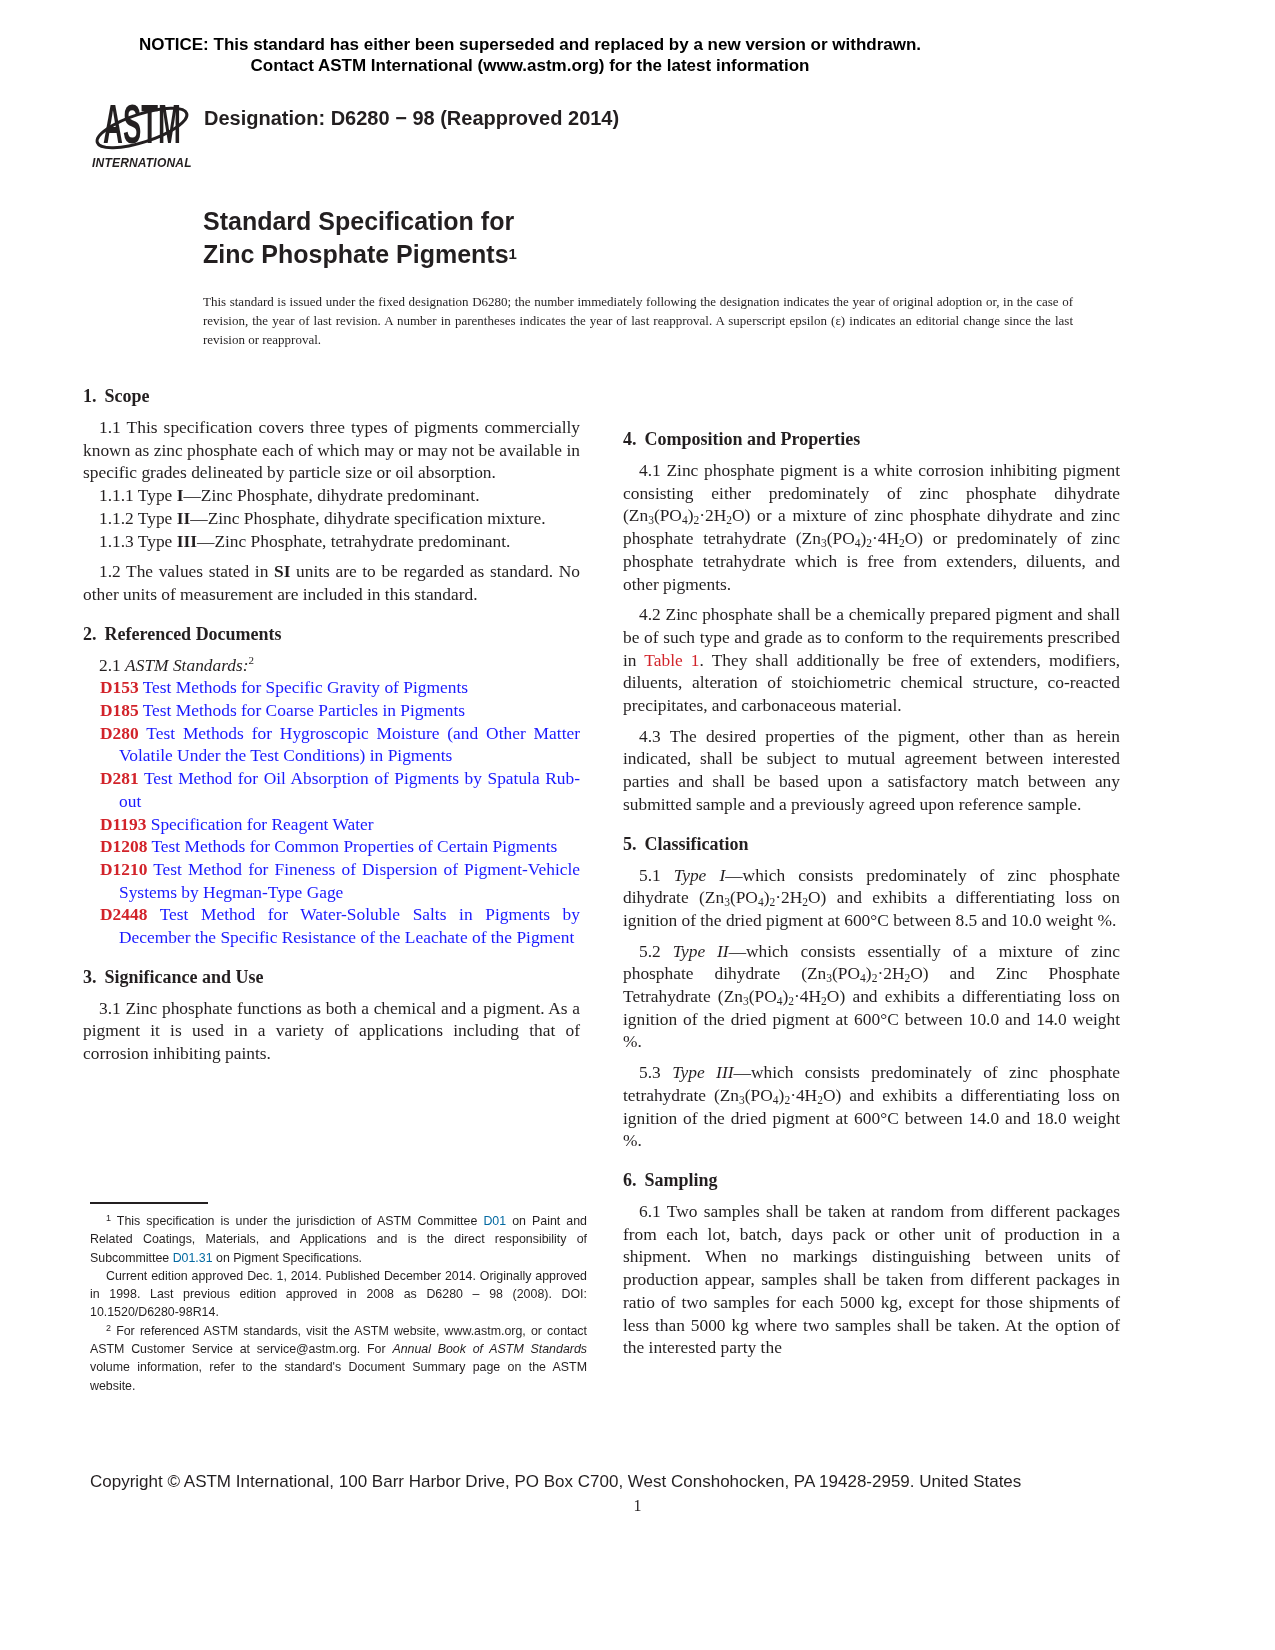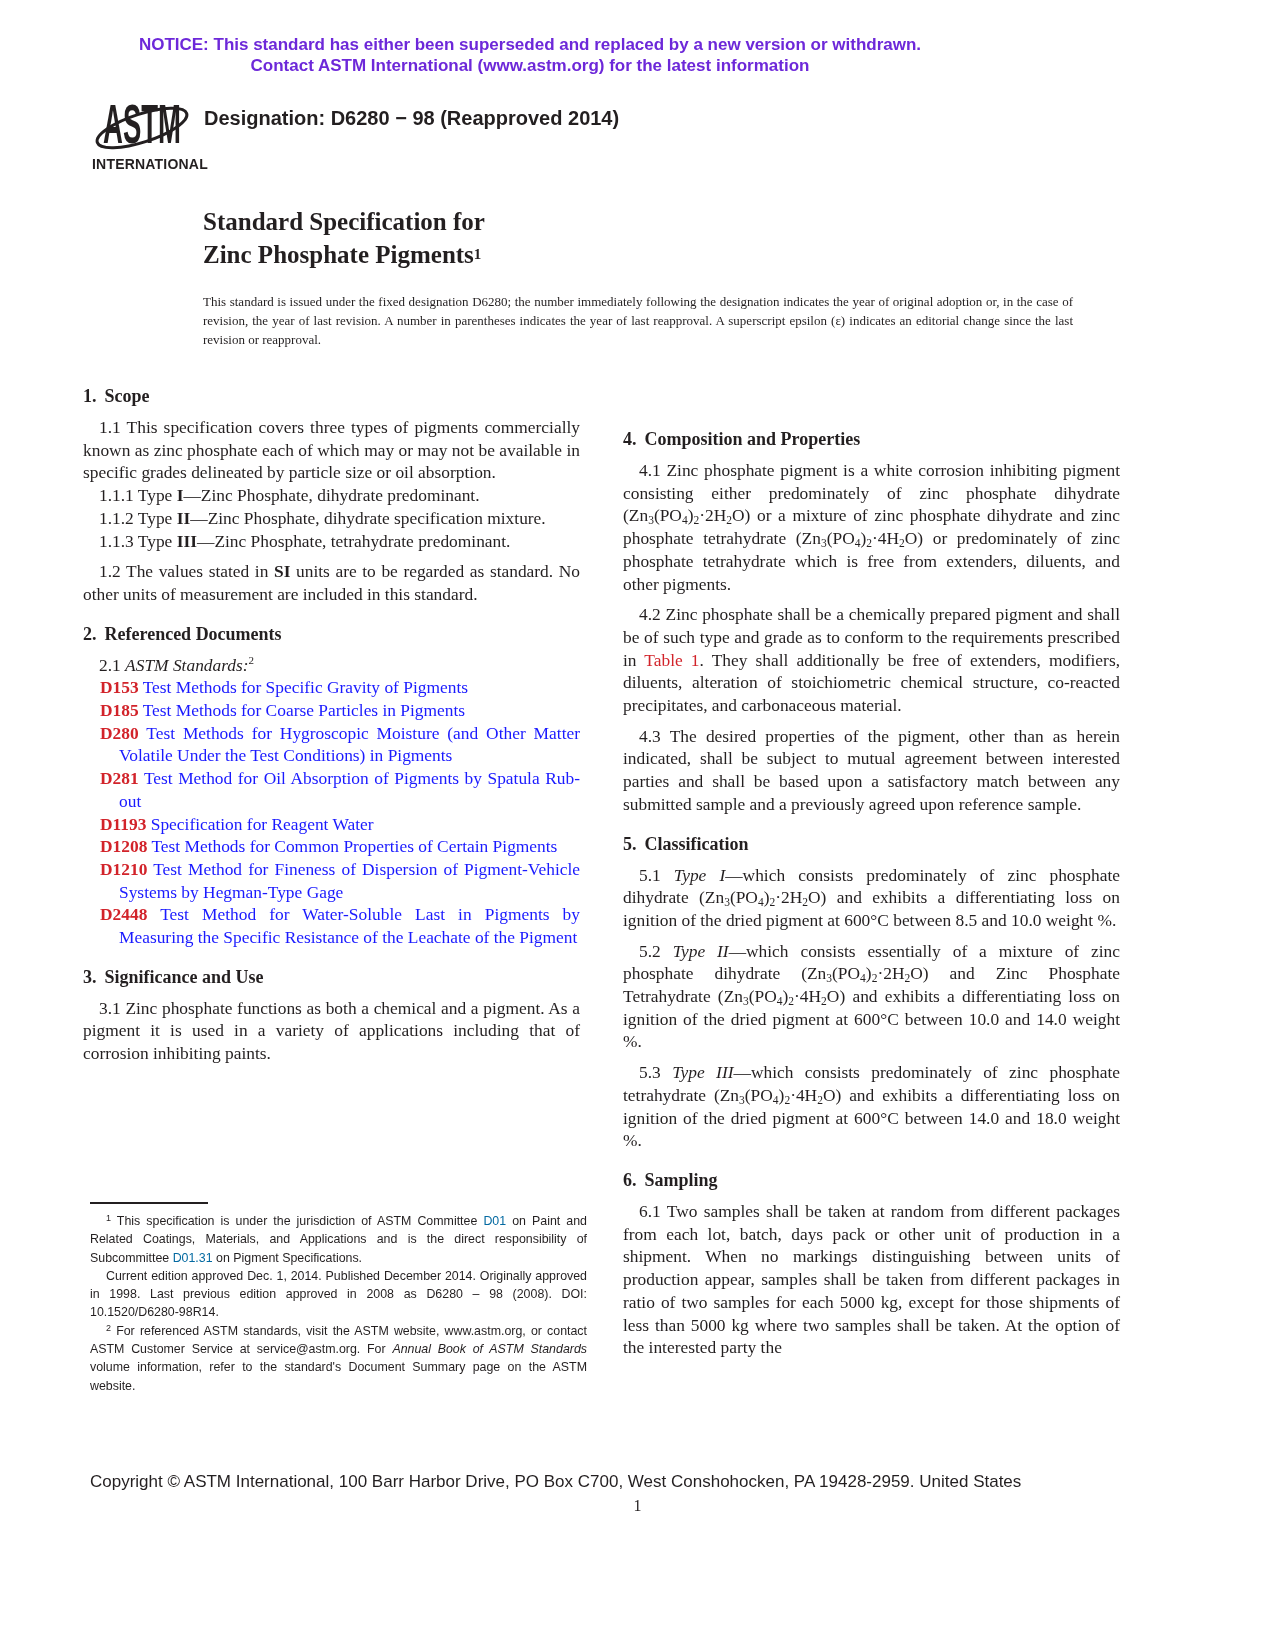--- a/index.html
+++ b/index.html
@@ -1,26 +1,26 @@
 <!DOCTYPE html>
 <html><head>
 <meta charset="utf-8">
 <style>
   html, body { margin: 0; padding: 0; background: #ffffff; }
   body { width: 1275px; height: 1650px; position: relative; overflow: hidden; color: #231f20; }
 
-  .notice { position: absolute; top: 34px; left: 0; width: 1060px; text-align: center; color: #6d28d9; font-family: "Liberation Sans", sans-serif; font-weight: bold; font-size: 17px; line-height: 21px; }
+  .notice { position: absolute; top: 34px; left: 0; width: 1060px; text-align: center; color: #000000; font-family: "Liberation Sans", sans-serif; font-weight: bold; font-size: 17px; line-height: 21px; }
 
   .logo { position: absolute; left: 92px; top: 88px; width: 100px; height: 84px; }
   .logo svg { width: 100px; height: 70px; display: block; }
-  .logo-sub { position: absolute; left: 0; top: 68px; width: 100px; font-family: "Liberation Sans", sans-serif; font-weight: bold; font-size: 14px; letter-spacing: 0.2px; text-align: left; color: #231f20; }
+  .logo-sub { position: absolute; left: 0; top: 68px; width: 100px; font-family: "Liberation Sans", sans-serif; font-weight: bold; font-style: italic; font-size: 12px; letter-spacing: 0.2px; text-align: left; color: #231f20; }
 
   .designation { position: absolute; left: 204px; top: 107px; font-family: "Liberation Sans", sans-serif; font-weight: bold; font-size: 20px; color: #231f20; }
 
-  .title { position: absolute; left: 203px; top: 205px; font-family: Liberation Serif, serif; font-weight: bold; font-size: 25px; line-height: 33px; color: #231f20; }
+  .title { position: absolute; left: 203px; top: 205px; font-family: Liberation Sans, sans-serif; font-weight: bold; font-size: 25px; line-height: 33px; color: #231f20; }
   .title sup { font-size: 15px; position: relative; top: -4px; vertical-align: baseline; }
 
   .issued { position: absolute; left: 203px; top: 292px; width: 870px; font-family: "Liberation Serif", serif; font-size: 13px; line-height: 19px; text-align: justify; color: #231f20; }
 
   .col { position: absolute; top: 384px; width: 497px; font-family: "Liberation Serif", serif; font-size: 17.4px; line-height: 22.7px; color: #231f20; }
   .col-left { left: 72px; margin-left: 11px; }
   .col-right { left: 623px; margin-top: 43px; }
 
   .h { font-weight: bold; font-size: 18px; margin: 0 0 8px 0; line-height: 24px; }
   .h .num { margin-right: 8px; }
@@ -87,21 +87,21 @@
     <div class="h"><span class="num">2.</span><span>Referenced Documents</span></div>
     <p class="p"><span>2.1  </span><i>ASTM Standards:</i><sup class="fn">2</sup></p>
     <div id="refs-list">
       <p class="ref"><span class="code">D153</span> <span class="rtitle">Test Methods for Specific Gravity of Pigments</span></p>
       <p class="ref"><span class="code">D185</span> <span class="rtitle">Test Methods for Coarse Particles in Pigments</span></p>
       <p class="ref"><span class="code">D280</span> <span class="rtitle">Test Methods for Hygroscopic Moisture (and Other Matter Volatile Under the Test Conditions) in Pigments</span></p>
       <p class="ref"><span class="code">D281</span> <span class="rtitle">Test Method for Oil Absorption of Pigments by Spatula Rub-out</span></p>
       <p class="ref"><span class="code">D1193</span> <span class="rtitle">Specification for Reagent Water</span></p>
       <p class="ref"><span class="code">D1208</span> <span class="rtitle">Test Methods for Common Properties of Certain Pigments</span></p>
       <p class="ref"><span class="code">D1210</span> <span class="rtitle">Test Method for Fineness of Dispersion of Pigment-Vehicle Systems by Hegman-Type Gage</span></p>
-      <p class="ref"><span class="code">D2448</span> <span class="rtitle">Test Method for Water-Soluble Last in Pigments by Measuring the Specific Resistance of the Leachate of the Pigment</span></p>
+      <p class="ref"><span class="code">D2448</span> <span class="rtitle">Test Method for Water-Soluble Salts in Pigments by December the Specific Resistance of the Leachate of the Pigment</span></p>
     </div>
   </div>
 
   <div class="sec">
     <div class="h"><span class="num">3.</span><span>Significance and Use</span></div>
     <p class="p">3.1 Zinc phosphate functions as both a chemical and a pigment. As a pigment it is used in a variety of applications including that of corrosion inhibiting paints.</p>
   </div>
 </div>
 
 <div class="col col-right">

